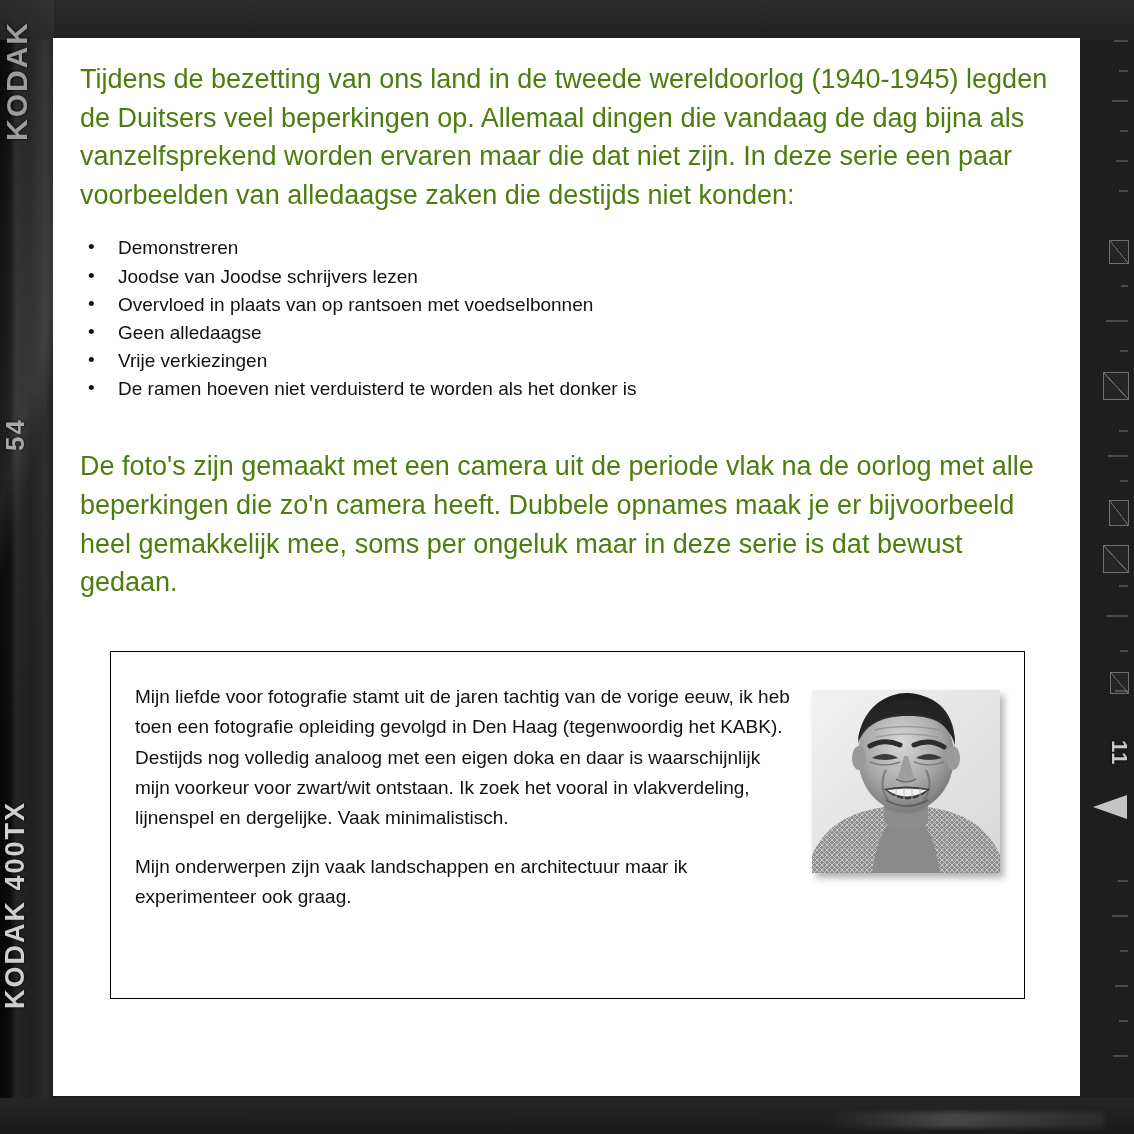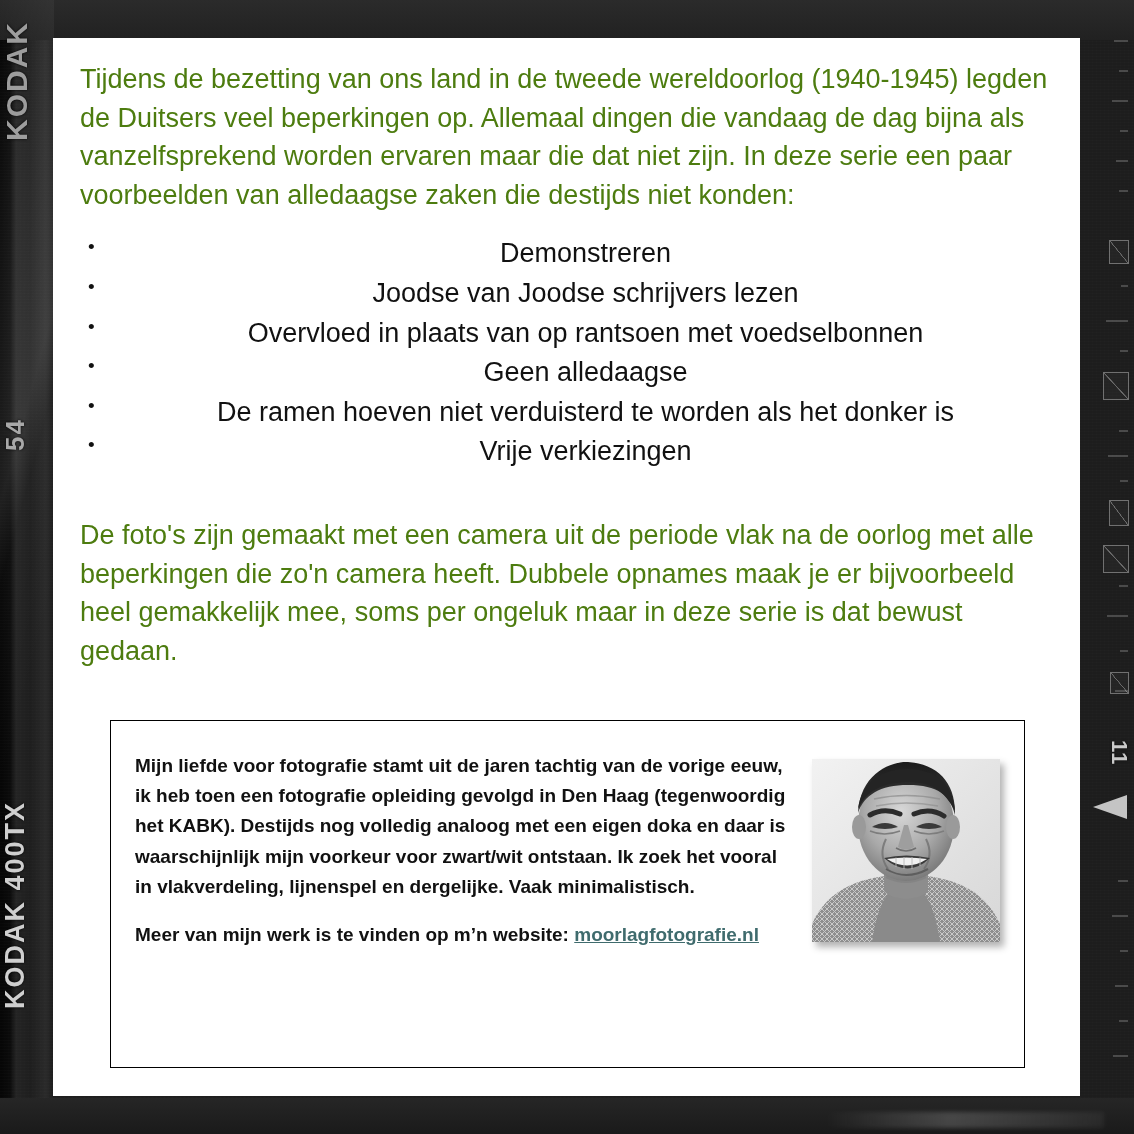--- a/index.html
+++ b/index.html
@@ -175,26 +175,25 @@
     color: #4d7c0f;
   }
 
   ul.restrictions {
     list-style: none;
     margin: 20px 0 0 0;
     padding: 0;
   }
   ul.restrictions li {
     position: relative;
-    font-size: 27px;
+    font-size: 19px;
     line-height: 1.43;
     color: #111;
     padding-left: 38px;
     margin: 0 0 1px 0;
-    text-align: center;
   }
   ul.restrictions li::before {
     content: "\2022";
     position: absolute;
     left: 8px;
     top: -1px;
     font-size: 19px;
     color: #111;
   }
 
@@ -213,21 +212,20 @@
     font-size: 14px;
     color: #111;
     padding: 0 14px;
     margin-left: 300px;
     background: #fca5a5;
     text-align: right;
   }
 
   .bio-inner {
     position: relative;
-    font-weight: bold;
   }
 
   .bio-portrait {
     float: right;
     width: 188px;
     height: 183px;
     margin: 8px 0 8px 22px;
     position: relative;
     box-shadow: 4px 5px 7px rgba(0,0,0,.30);
     background: #e8e8e8;
@@ -305,22 +303,22 @@
 
     <div class="doc-body">
 
       <p class="para">Tijdens de bezetting van ons land in de tweede wereldoorlog (1940-1945) legden de Duitsers veel beperkingen op.  Allemaal dingen die vandaag de dag bijna als vanzelfsprekend worden ervaren maar die dat niet zijn.  In deze serie een paar voorbeelden van alledaagse zaken die destijds niet konden:</p>
 
       <ul class="restrictions">
         <li>Demonstreren</li>
         <li>Joodse van Joodse schrijvers lezen</li>
         <li>Overvloed in plaats van op rantsoen met voedselbonnen</li>
         <li>Geen alledaagse</li>
+        <li>Vrije verkiezingen</li>
         <li>De ramen hoeven niet verduisterd te worden als het donker is</li>
-        <li>Vrije verkiezingen</li>
       </ul>
 
       <div class="para-spacer"></div>
 
       <p class="para">De foto's zijn gemaakt met een camera uit de periode vlak na de oorlog met alle beperkingen die zo'n camera heeft. Dubbele opnames maak je er bijvoorbeeld heel gemakkelijk mee, soms per ongeluk maar in deze serie is dat bewust gedaan.</p>
 
       <fieldset class="bio-fieldset">
         <legend>Fotografie Roelof Moorlag</legend>
 
         <div class="bio-inner clearfix">
@@ -385,24 +383,22 @@
               <path d="M75 100 Q 94 97 115 100 Q 95 113 75 100 Z" fill="#f0f0f0"></path>
               <path d="M84 98.5 L84 108 M92 98 L92 110 M100 98 L100 110 M108 98.5 L108 107" stroke="#b9b9b9" stroke-width="0.9"></path>
               <path d="M74 110 Q 94 122 116 110" stroke="#5e5e5e" stroke-width="2" fill="none"></path>
 
               <path d="M74 118 Q 94 128 114 118" stroke="#7f7f7f" stroke-width="2" fill="none" opacity=".6"></path>
             </svg>
           </div>
 
           <p class="bio-para">Mijn liefde voor fotografie stamt uit de jaren tachtig van de vorige eeuw, ik heb toen een fotografie opleiding gevolgd in Den Haag (tegenwoordig het KABK). Destijds nog volledig analoog met een eigen doka en daar is waarschijnlijk mijn voorkeur voor zwart/wit ontstaan. Ik zoek het vooral in vlakverdeling, lijnenspel en dergelijke. Vaak minimalistisch.</p>
 
-
-
-          <p class="bio-para">
-            <span>Meer van mijn werk is te vinden op m’n website: </span><a class="site-link" href="#">moorlagfotografie.nl</a>
-          </p>
+          <p class="bio-para">Mijn onderwerpen zijn vaak landschappen en architectuur maar ik experimenteer ook graag.</p>
+
+
 
         </div>
       </fieldset>
 
     </div>
   </div>
 </div>
 
 </body></html>

